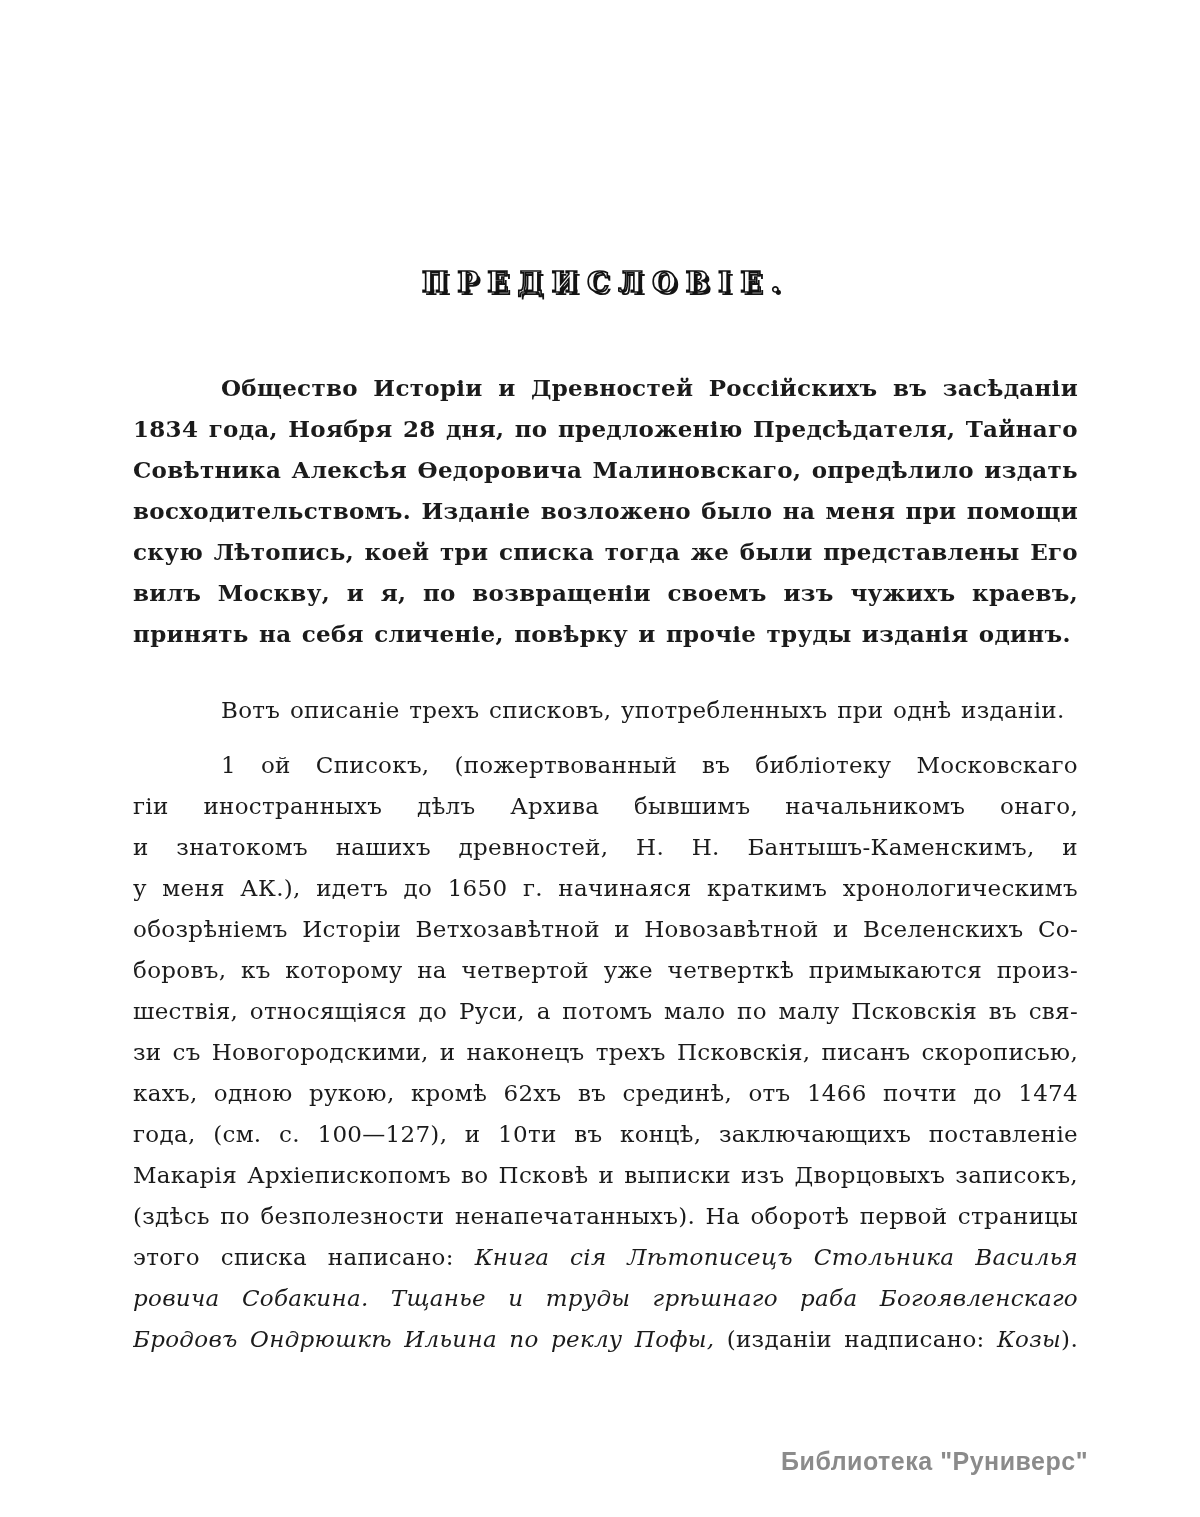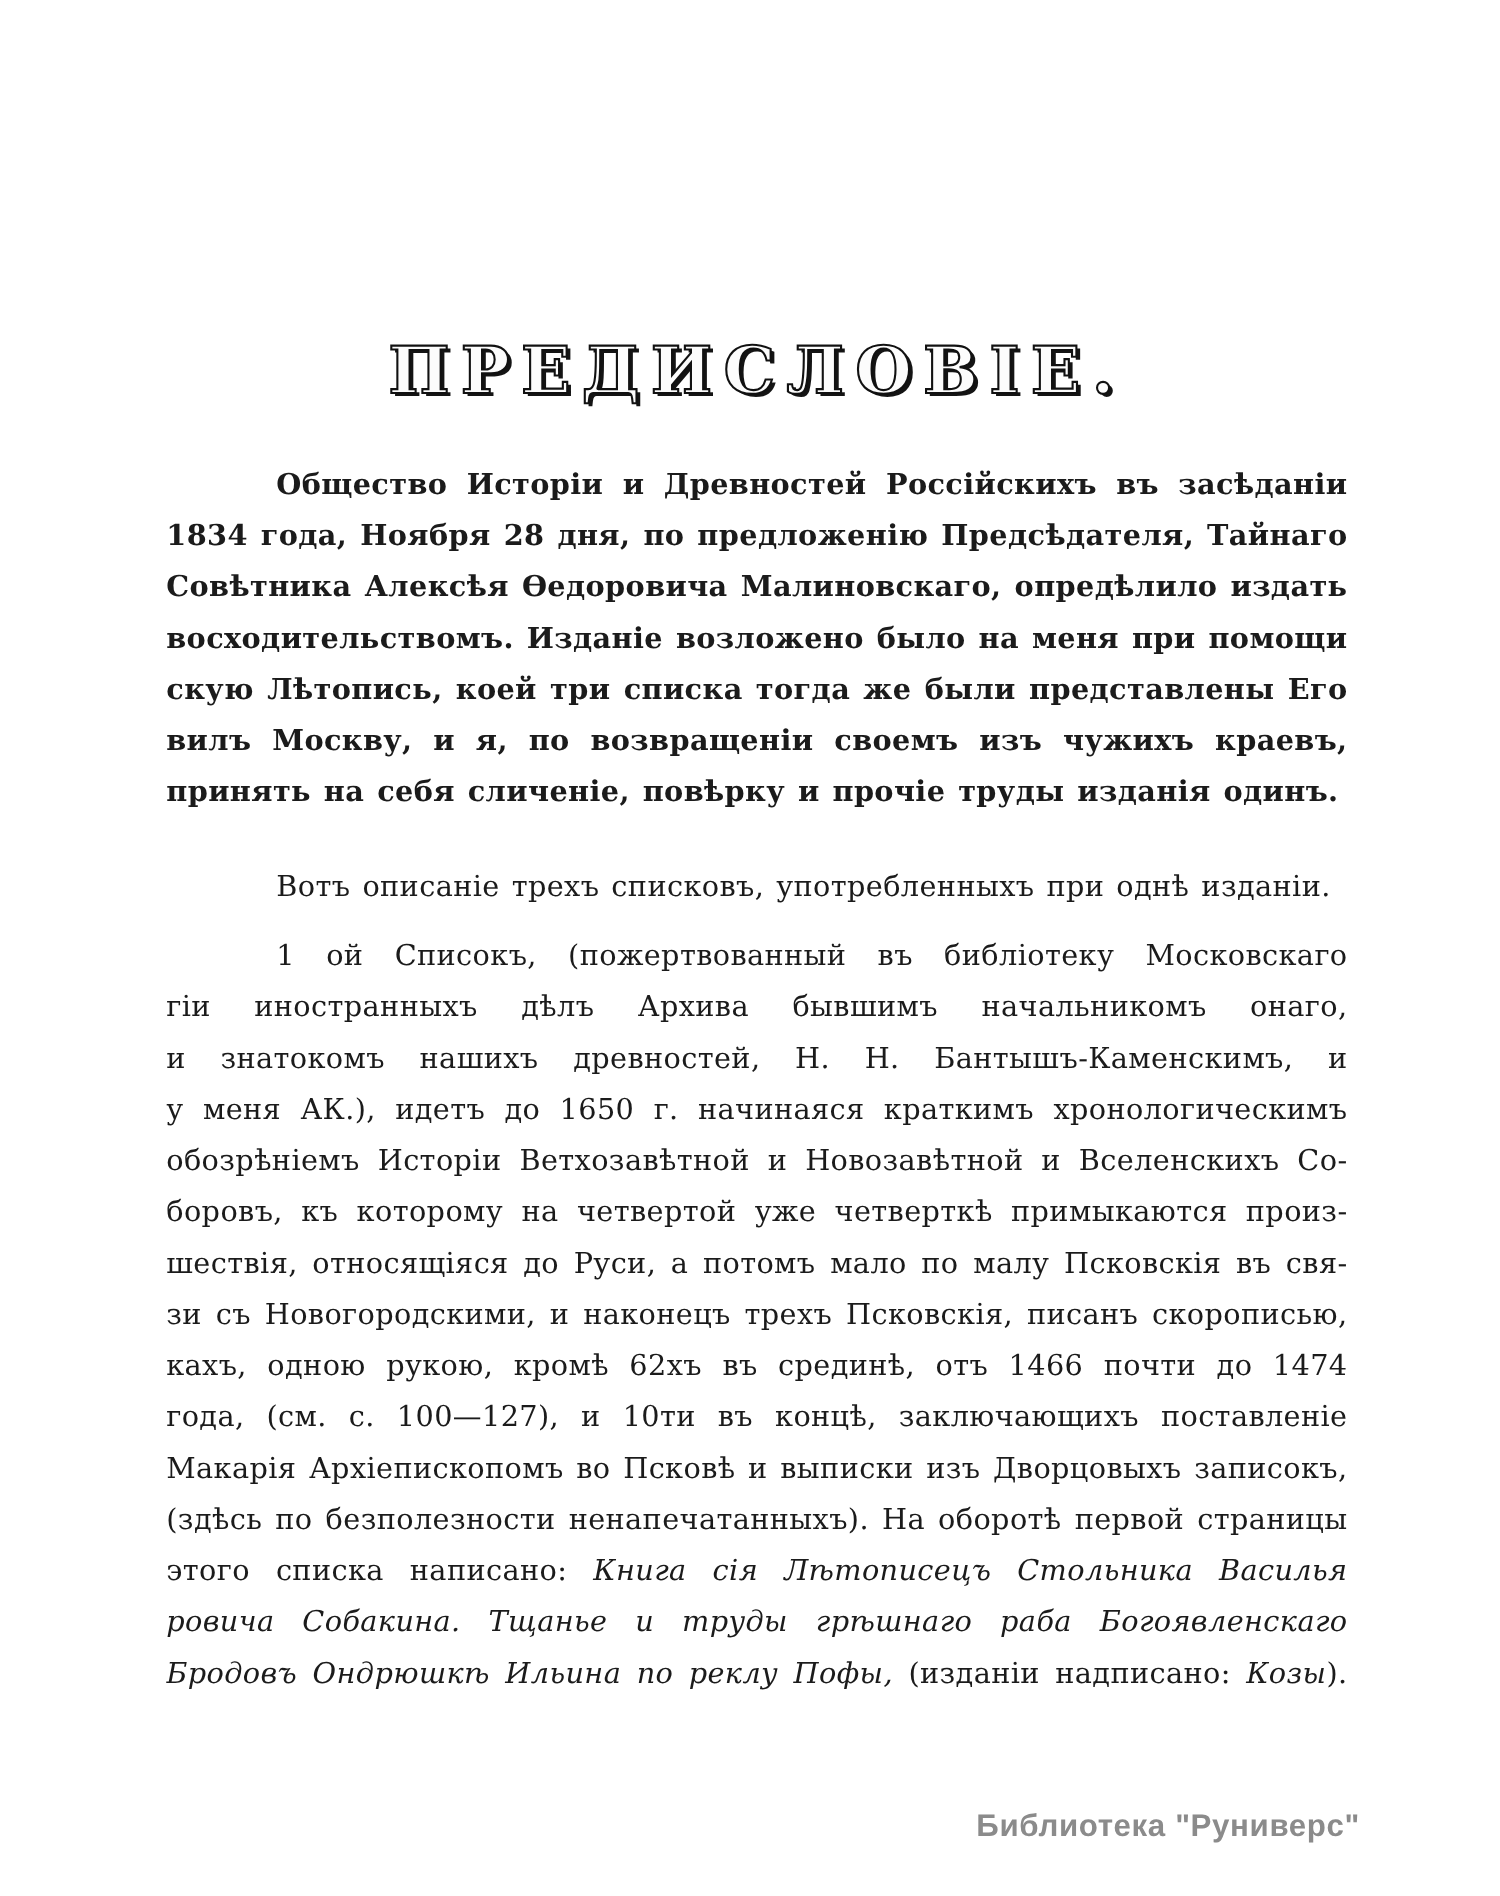--- a/index.html
+++ b/index.html
@@ -16,21 +16,21 @@
     height: 1517px;
     background: #ffffff;
     overflow: hidden;
   }
   #title {
     position: absolute;
     top: 266px;
     left: 133px;
     width: 945px;
     text-align: center;
-    font-size: 52px;
+    font-size: 28px;
     font-weight: bold;
     letter-spacing: 9px;
     color: #141414;
     white-space: nowrap;
   }
   @supports (-webkit-text-stroke: 1px black) {
     #title {
       color: #fcfcfc;
       -webkit-text-stroke: 1.7px #111111;
       text-shadow: 3px 3px 0 #141414;

